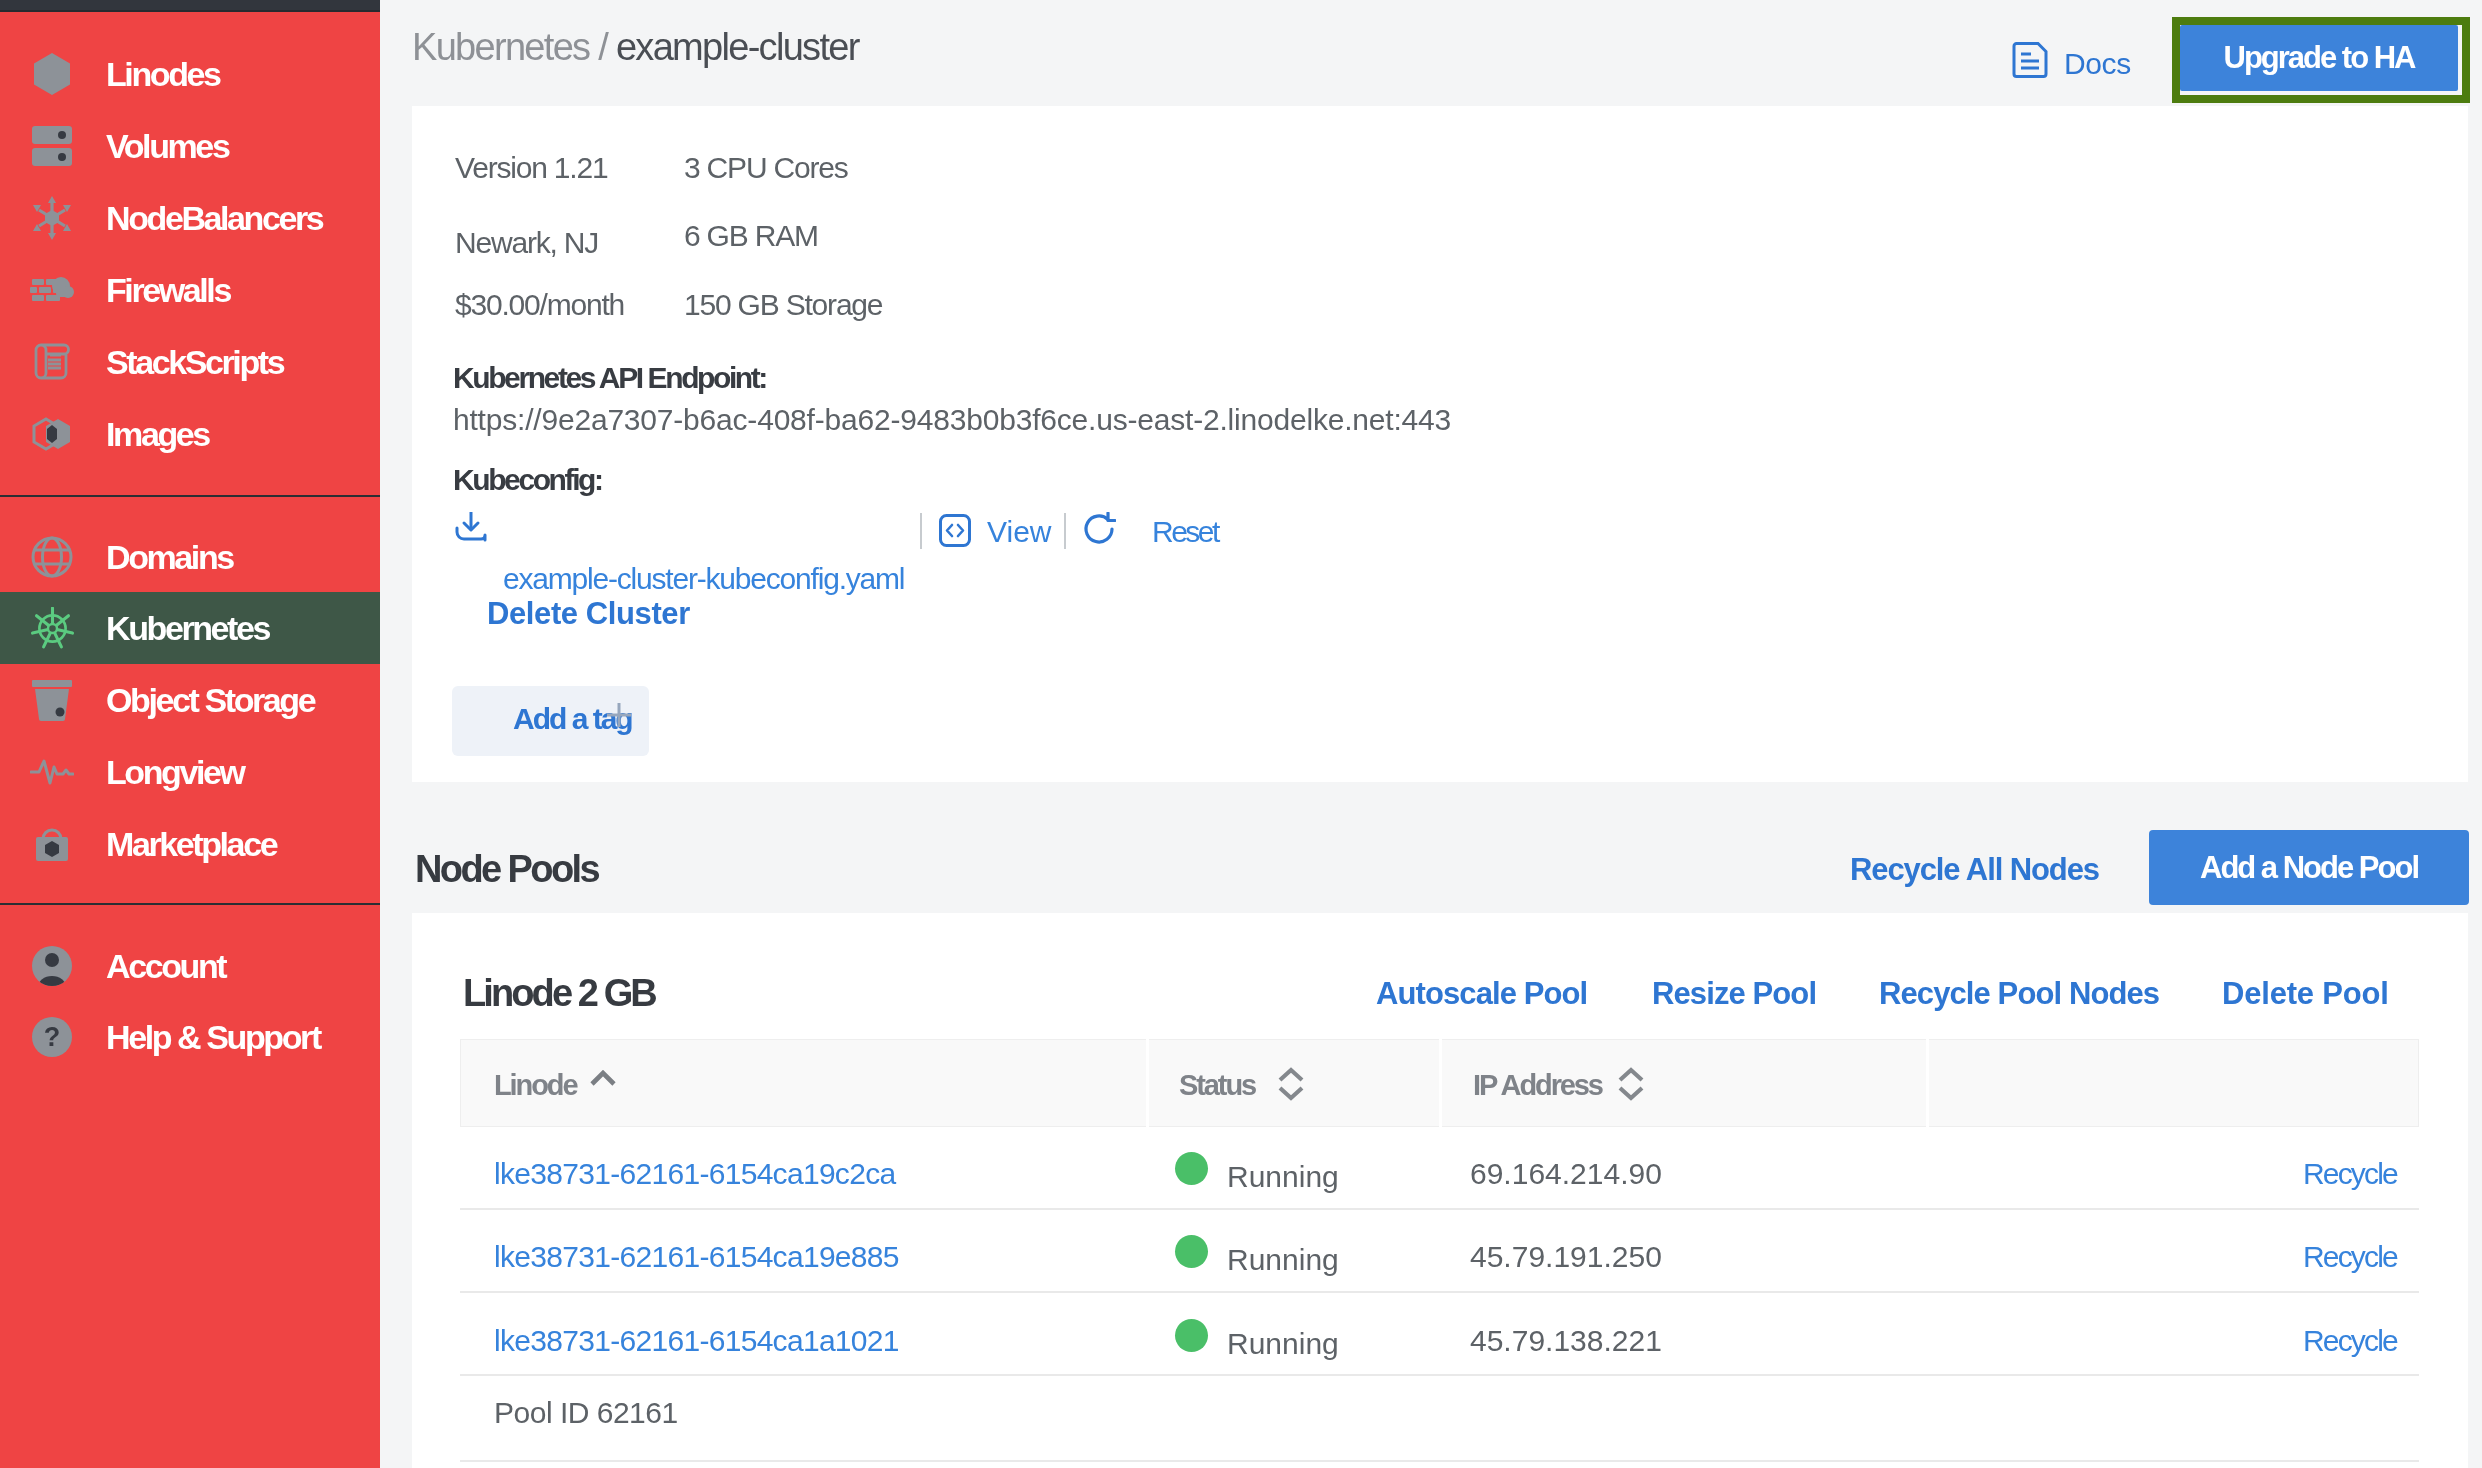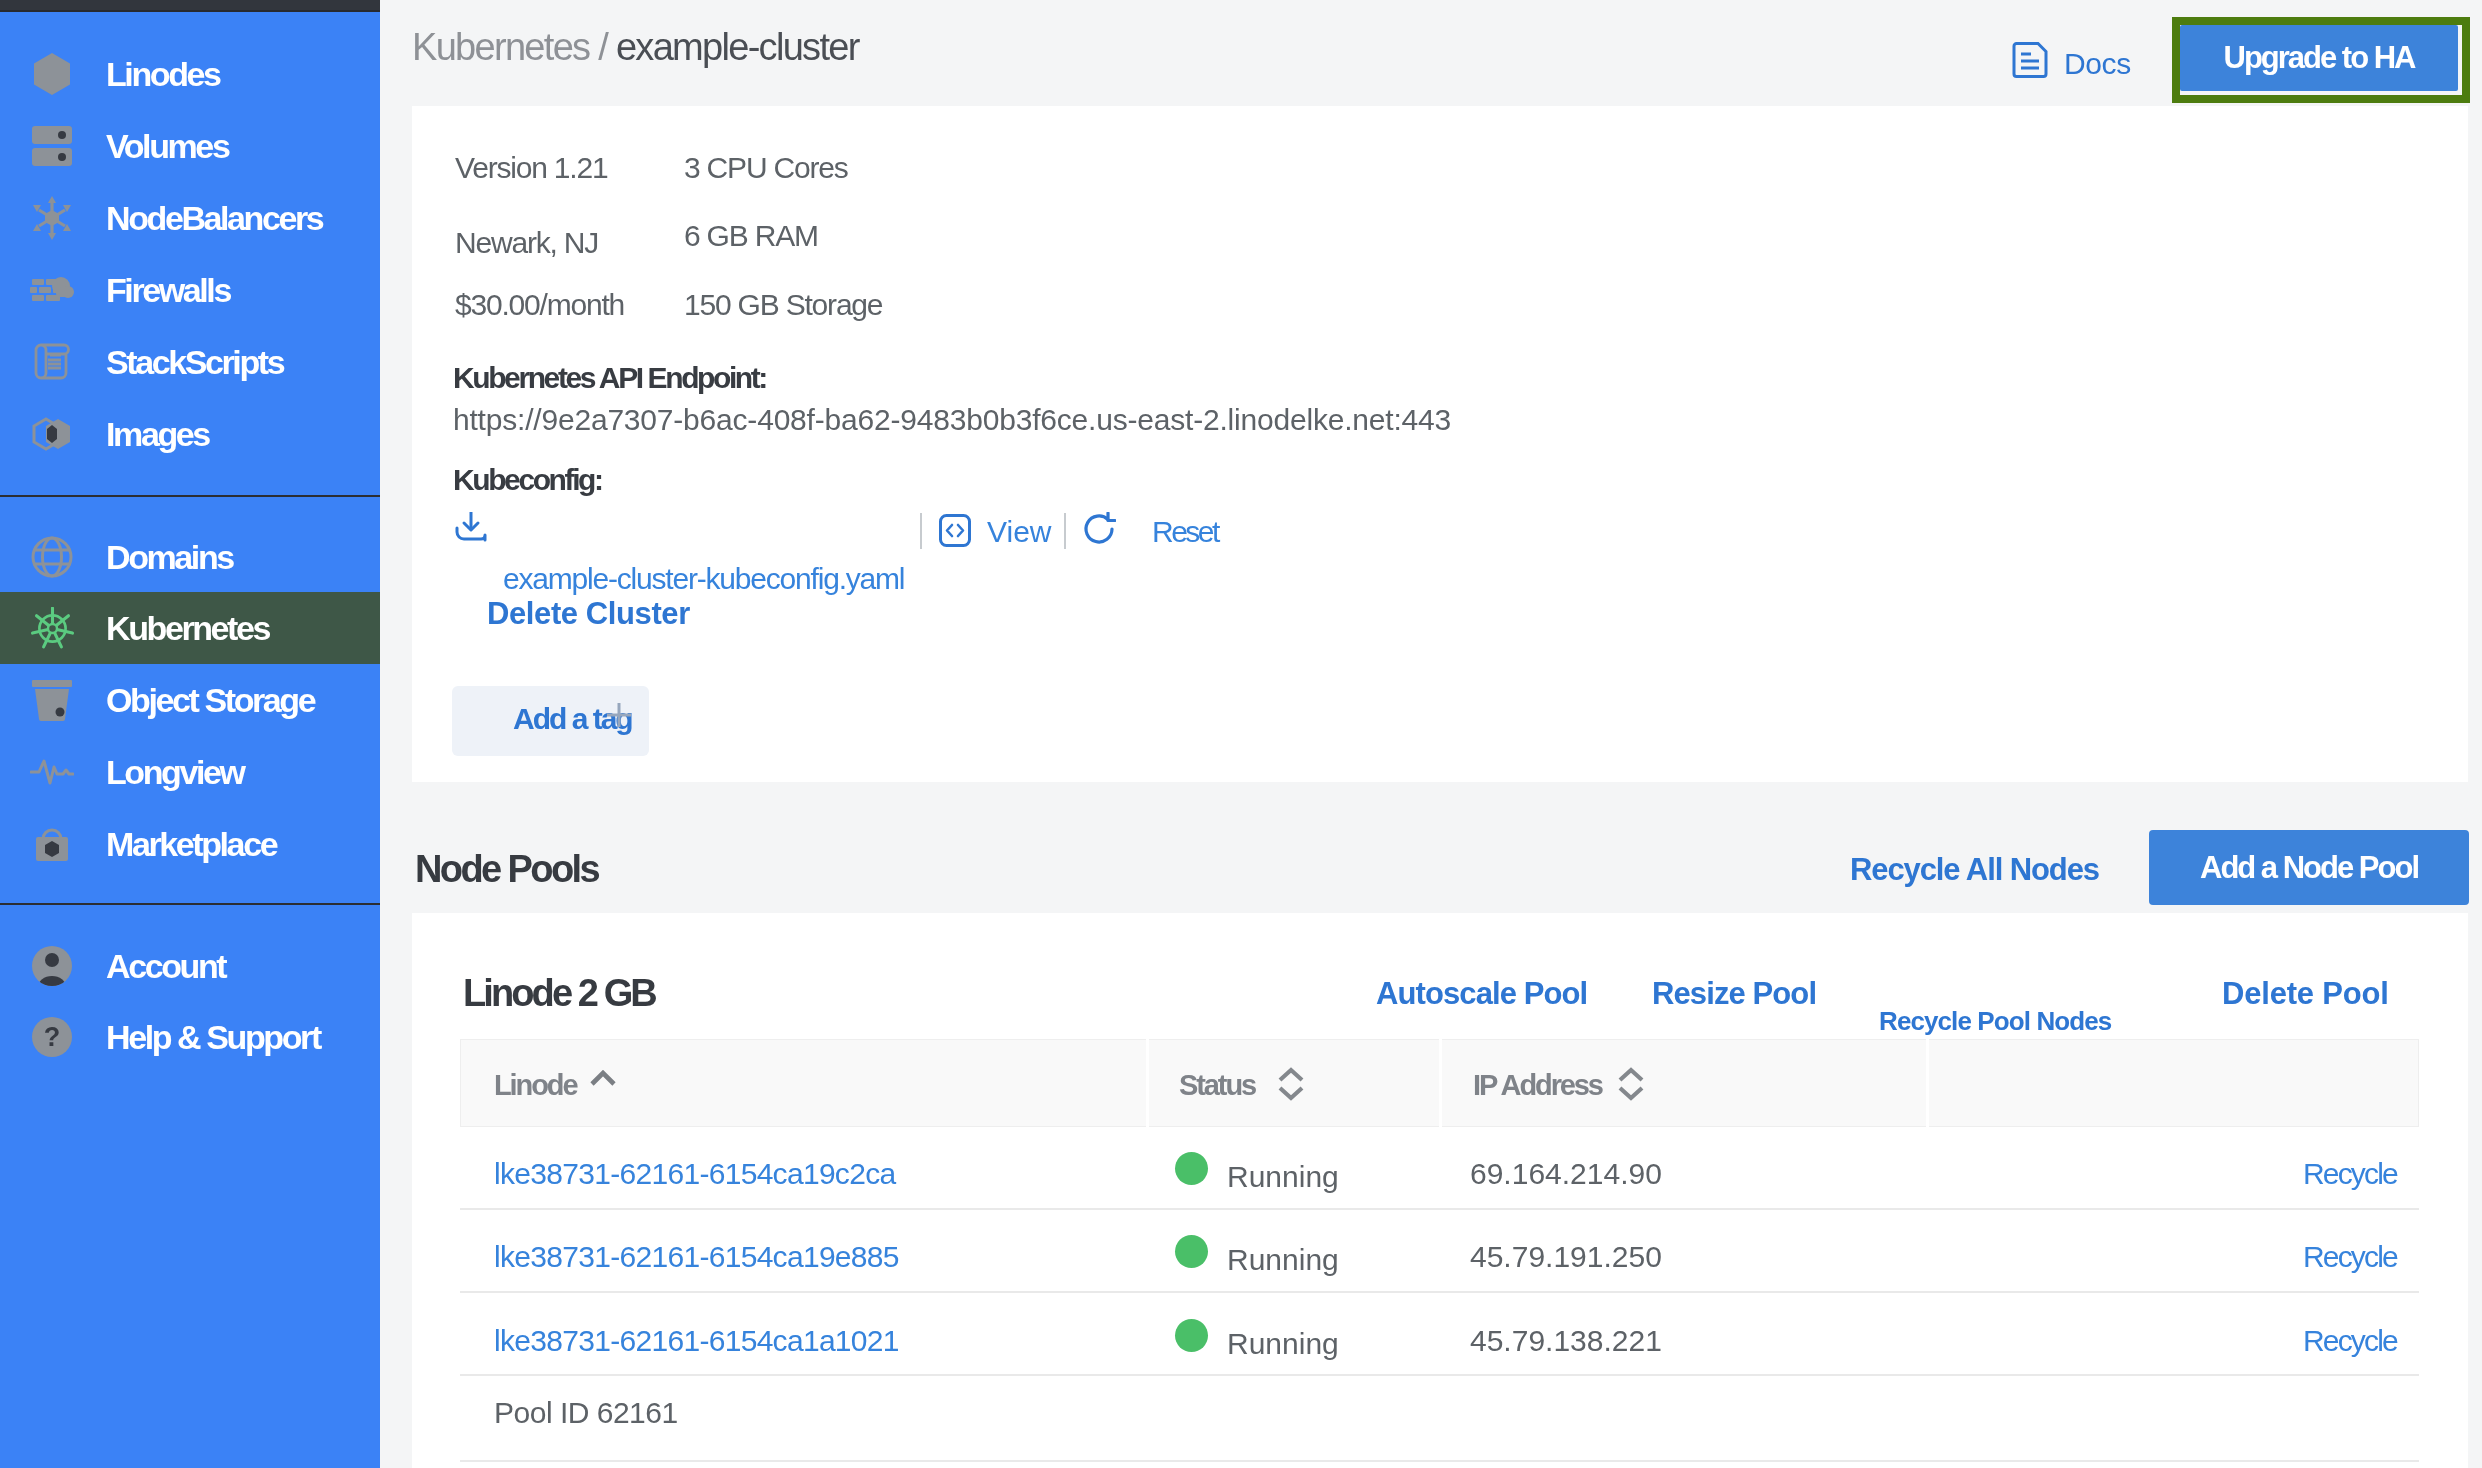--- a/index.html
+++ b/index.html
@@ -1,21 +1,21 @@
 <!DOCTYPE html>
 <html><head>
 <meta charset="utf-8">
 <style>
 * { margin:0; padding:0; box-sizing:border-box; }
 html,body { width:2482px; height:1468px; overflow:hidden; }
 body { font-family:"Liberation Sans", sans-serif; background:#f4f5f6; position:relative; }
 .abs { position:absolute; }
 .t { position:absolute; white-space:nowrap; }
 
-#sidebar { position:absolute; left:0; top:0; width:380px; height:1468px; background:#3b82f6; }
+#sidebar { position:absolute; left:0; top:0; width:380px; height:1468px; background:#ef4444; }
 #sidebar .topstrip { position:absolute; left:0; top:0; width:380px; height:12px; background:#32363d; border-bottom:2px solid #272a2f; }
 #sidebar .divider { position:absolute; left:0; width:380px; height:2px; background:#2b2e33; }
 .navitem { position:absolute; left:0; width:380px; height:72px; }
 .navitem .ic { position:absolute; left:30px; top:50%; transform:translateY(-50%); width:44px; height:46px; display:flex; align-items:center; justify-content:center; }
 .navitem .lbl { position:absolute; left:106px; top:50%; transform:translateY(-50%); font-size:34px; font-weight:bold; color:#ffffff; white-space:nowrap; letter-spacing:-2.4px; }
 .navitem.active { background:#3e5747; }
 
 .card { position:absolute; background:#ffffff; }
 .link { color:#3683dc; text-decoration:none; }
 .blink { color:#2e76d2; font-weight:bold; letter-spacing:-0.9px; }
@@ -262,21 +262,21 @@
 </span>
 
 <div class="t" style="left:415px; top:848px; font-size:38px; font-weight:bold; color:#373b41; letter-spacing:-2.6px;">Node Pools</div>
 <div class="t" style="left:1850px; top:852px; font-size:31px;"><span class="blink" style="letter-spacing:-1.1px;">Recycle All Nodes</span></div>
 <div class="btn" style="left:2149px; top:830px; width:320px; height:75px;">Add a Node Pool</div>
 
 <div class="card" style="left:412px; top:913px; width:2056px; height:580px;"></div>
 <div class="t" style="left:463px; top:972px; font-size:38px; font-weight:bold; color:#373b41; letter-spacing:-2.9px;">Linode 2 GB</div>
 <div class="t" style="left:1376px; top:976px; font-size:31px;"><span class="blink">Autoscale Pool</span></div>
 <div class="t" style="left:1652px; top:976px; font-size:31px;"><span class="blink">Resize Pool</span></div>
-<div class="t" style="left:1879px; top:1006px; font-size:26px;"><span class="blink">Recycle Pool Nodes</span></div>
+<div class="t" style="left:1879px; top:976px; font-size:31px;"><span class="blink">Recycle Pool Nodes</span></div>
 <div class="t" style="left:2222px; top:976px; font-size:31px;"><span class="blink" style="letter-spacing:-0.2px;">Delete Pool</span></div>
 
 <div class="abs" id="thead" style="left:460px; top:1039px; width:1959px; height:88px; background:#f9f9f9; border:1px solid #eeeeee;"></div>
 <div class="abs" style="left:1146px; top:1039px; width:3px; height:88px; background:#ffffff;"></div>
 <div class="abs" style="left:1439px; top:1039px; width:3px; height:88px; background:#ffffff;"></div>
 <div class="abs" style="left:1926px; top:1039px; width:3px; height:88px; background:#ffffff;"></div>
 <div class="t th" style="left:494px; top:1069px;">Linode</div>
 <span class="abs" style="left:589px; top:1070px;">
   <svg width="28" height="17" viewBox="0 0 28 17">
       <path d="M3 14 L14 3 L25 14" stroke="#7b7f84" stroke-width="4.6" fill="none"></path>

